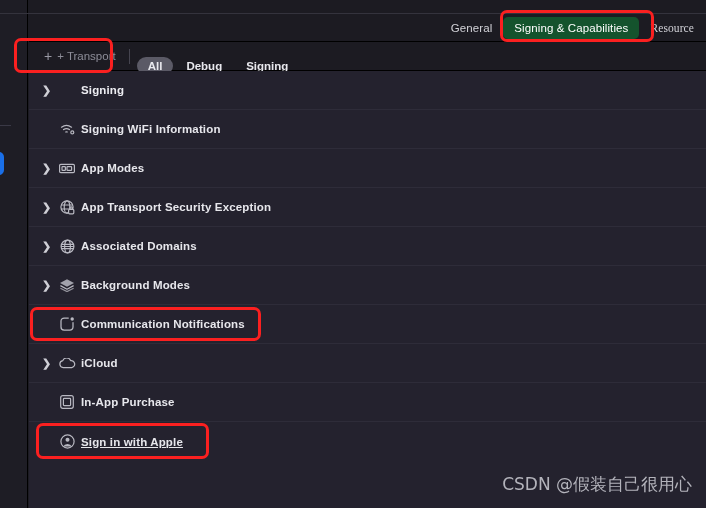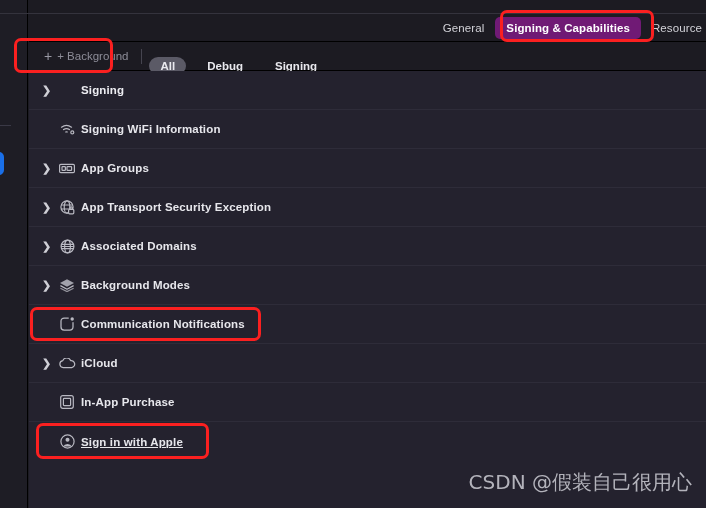--- a/index.html
+++ b/index.html
@@ -73,26 +73,27 @@
   }
   .tab {
     font-size: 11.5px;
     color: #d2d2d8;
     padding: 5px 11px;
     border-radius: 5px;
     white-space: nowrap;
     letter-spacing: .1px;
   }
   .tab.active {
-    background: #701a75;
+    background: #14532d;
     color: #ffffff;
-    font-weight: bold;
+    font-weight: normal;
   }
   .tab.clipped {
-    padding-right: 4px;
+    padding-right: 12px;
+    font-family: Liberation Serif, serif;
   }
 
   
   #filterbar {
     position: relative;
     height: 29px;
     background: #1c1b22;
     border-bottom: 1px solid #000000;
     display: flex;
     align-items: center;
@@ -114,21 +115,21 @@
     color: #9a9aa5;
   }
   #filter-sep {
     width: 1px;
     height: 15px;
     background: #45444f;
   }
   #filters {
     display: flex;
     align-items: flex-end;
-    gap: 10px;
+    gap: 2px;
     padding-left: 7px;
     margin-top: 20px;
   }
   .filter-pill {
     font-size: 11.5px;
     font-weight: bold;
     color: #e9e9ee;
     padding: 3px 11px;
     border-radius: 9px;
     white-space: nowrap;
@@ -201,21 +202,21 @@
   #annot-add-capability { left: 14px;  top: 38px;  width: 99px;  height: 35px; }
   #annot-tab            { left: 500px; top: 10px;  width: 154px; height: 32px; }
   #annot-comm-notif     { left: 30px;  top: 307px; width: 231px; height: 34px; }
   #annot-push-notif     { left: 36px;  top: 423px; width: 173px; height: 36px; }
 
   
   #watermark {
     position: absolute;
     right: 14px;
     bottom: 12px;
-    font-size: 20px;
+    font-size: 17px;
     color: #b3b3bb;
     font-family: "DejaVu Sans", sans-serif;
     white-space: nowrap;
   }
 </style>
 </head>
 <body>
 
 <div id="left-rail">
   <div id="rail-tick"></div>
@@ -229,21 +230,21 @@
     <div id="tabs">
       <div class="tab">General</div>
       <div class="tab active">Signing &amp; Capabilities</div>
       <div class="tab clipped">Resource</div>
     </div>
   </div>
 
   <div id="filterbar">
     <div id="add-capability">
       <span class="plus">+</span>
-      <span id="addcap-text">+ Background</span>
+      <span id="addcap-text">+ Transport</span>
     </div>
     <div id="filter-sep"></div>
     <div id="filters">
       <div class="filter-pill selected">All</div>
       <div class="filter-pill">Debug</div>
       <div class="filter-pill">Signing</div>
     </div>
   </div>
 
   <div id="list">
@@ -266,21 +267,21 @@
       </div>
       <div class="row">
         <span class="disclosure">❯</span>
         <span class="row-icon">
           <svg width="16" height="11" viewBox="0 0 16 11">
             <rect x="0.6" y="1.4" width="14.8" height="8.2" rx="1.2" stroke="currentColor" fill="none" stroke-width="1.2"></rect>
             <rect x="3.0" y="3.7" width="3.4" height="3.6" rx="0.6" stroke="currentColor" fill="none" stroke-width="1.2"></rect>
             <rect x="8.0" y="3.7" width="4.6" height="3.6" rx="0.6" stroke="currentColor" fill="none" stroke-width="1.2"></rect>
           </svg>
         </span>
-        <span class="row-label">App Groups</span>
+        <span class="row-label">App Modes</span>
       </div>
       <div class="row">
         <span class="disclosure">❯</span>
         <span class="row-icon">
           <svg width="15" height="15" viewBox="0 0 15 15">
             <circle cx="7" cy="7" r="6.1" stroke="currentColor" fill="none" stroke-width="1.2"></circle>
             <ellipse cx="7" cy="7" rx="2.8" ry="6.1" stroke="currentColor" fill="none" stroke-width="1.2"></ellipse>
             <path d="M1.0 5.0 H13.0 M1.0 9.0 H13.0" stroke="currentColor" fill="none" stroke-width="1.2"></path>
             <rect x="8.6" y="9.3" width="5.2" height="4.5" rx="1" fill="#24222e" stroke="currentColor" stroke-width="1.2"></rect>
             <path d="M9.9 9.3 V8.2 a1.3 1.3 0 0 1 2.6 0 V9.3" stroke="currentColor" fill="none" stroke-width="1.2"></path>

